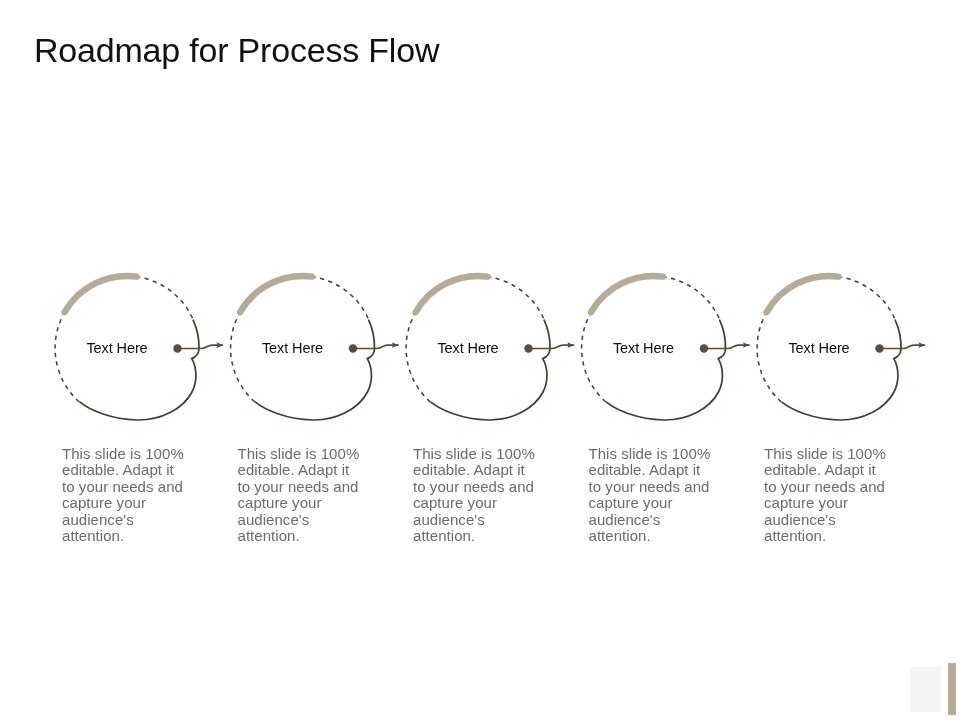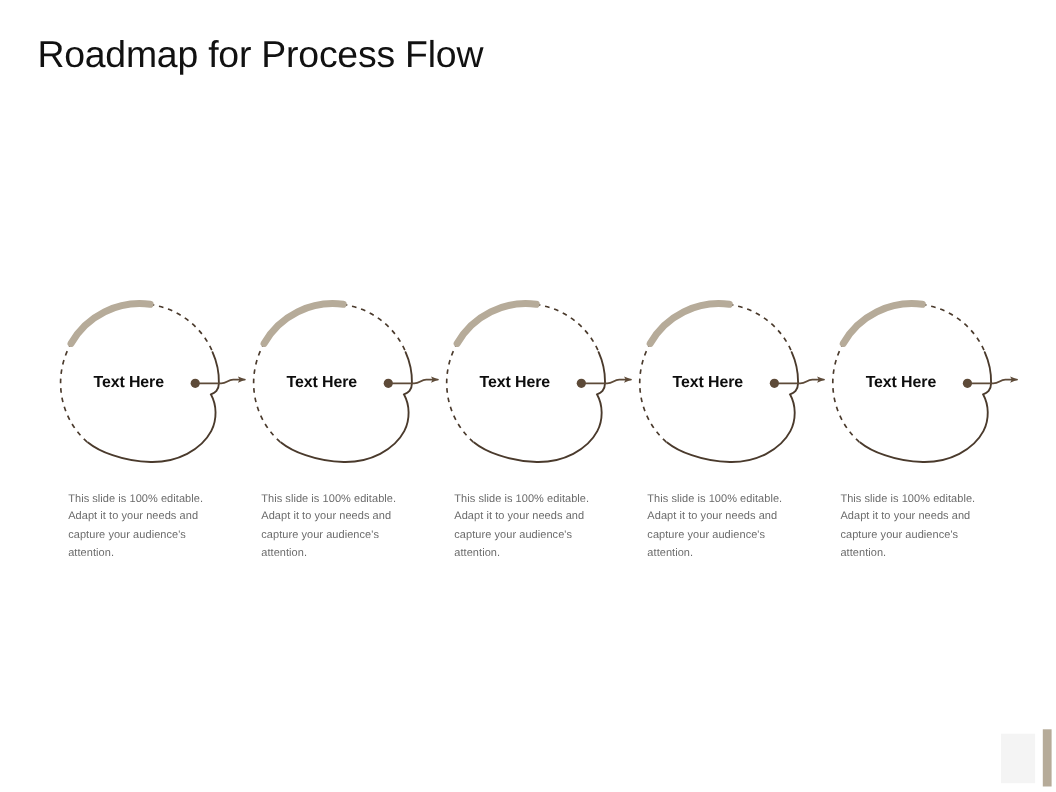--- a/index.html
+++ b/index.html
@@ -45,31 +45,31 @@
     left: 0;
     top: 0;
     width: 960px;
     height: 720px;
     pointer-events: none;
   }
 
   .step-label {
     position: absolute;
     font-size: 14.5px;
-    font-weight: bold;
+    font-weight: normal;
     color: #0d0d0d;
     white-space: nowrap;
     text-align: center;
     letter-spacing: -0.1px;
   }
 
   .step-body {
     position: absolute;
     width: 124px;
-    font-size: 10px;
+    font-size: 15px;
     line-height: 16.4px;
     color: #6b6b6b;
     letter-spacing: 0.05px;
   }
 
   
   #corner-square {
     position: absolute;
     left: 910px;
     top: 667px;

